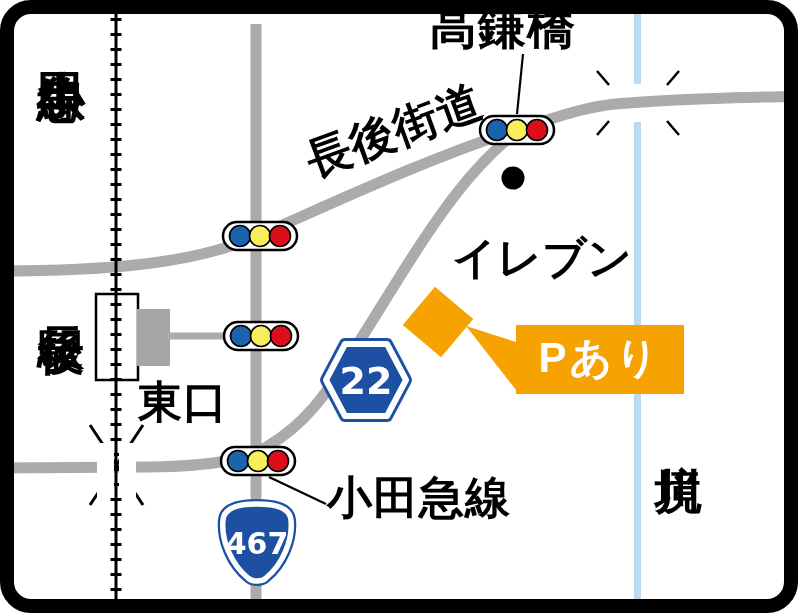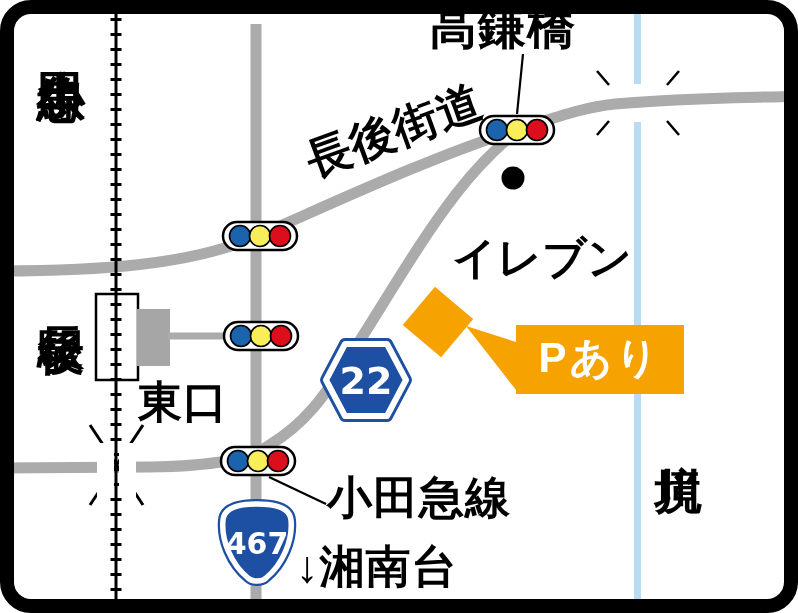--- a/index.html
+++ b/index.html
@@ -134,16 +134,15 @@
     <rect class="frame" x="7" y="7" width="784" height="599" rx="24"></rect>
   </svg>
 
   <div class="lbl" style="left:429px;top:3px;font-size:48px;">高鎌橋</div>
   <div class="lbl v" style="left:36px;top:32px;font-size:48px;">小田急線</div>
   <div class="lbl rot" style="left:300px;top:141px;font-size:45px;">長後街道</div>
   <div class="lbl" style="left:452px;top:236px;font-size:44px;letter-spacing:0;">イレブン</div>
   <div class="lbl v" style="left:38px;top:290px;font-size:46px;">長後駅</div>
   <div class="lbl" style="left:138px;top:380px;font-size:44px;">東口</div>
   <div class="lbl" style="left:327px;top:475px;font-size:45px;">小田急線</div>
-  <div class="lbl" style="left:296px;top:544px;font-size:45px;">↓湘南台</div>
   <div class="lbl v" style="left:655px;top:427px;font-size:47px;">境川</div>
   <div class="callout-text">Pあり</div>
 </div>
 
 </body></html>

